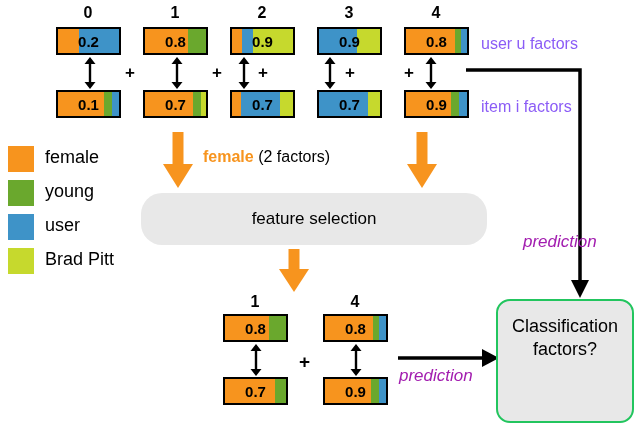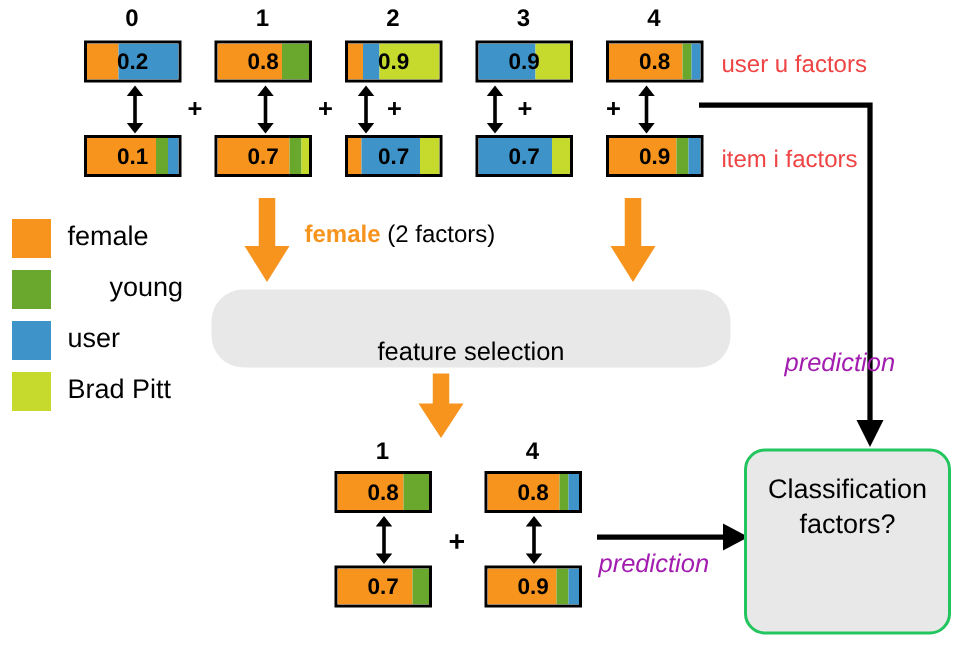--- a/index.html
+++ b/index.html
@@ -58,21 +58,21 @@
     position: absolute;
     font-size: 17px;
     font-weight: bold;
     color: #000;
   }
 
   
   .rowlabel {
     position: absolute;
     font-size: 16px;
-    color: #ef4444;
+    color: #8b5cf6;
     white-space: nowrap;
   }
   .femlabel {
     position: absolute;
     font-size: 16px;
     white-space: nowrap;
   }
   .femlabel .orange { color: #f7941e; font-weight: bold; }
   .femlabel .blk { color: #000; }
 
@@ -88,21 +88,21 @@
     color: #000;
     white-space: nowrap;
   }
 
   
   .fsbox {
     position: absolute;
     background: #e8e8e8;
     border-radius: 21px;
     display: flex;
-    align-items: flex-end;
+    align-items: center;
     justify-content: center;
     font-size: 17px;
     color: #000;
   }
   .qualbox {
     position: absolute;
     background: #e8e8e8;
     border: 2px solid #22c55e;
     border-radius: 14px;
     box-sizing: border-box;
@@ -316,21 +316,21 @@
 
   <div class="qualbox" style="left:496px; top:299px; width:138px; height:124px;">
     <div class="l1" style="top:15px;">Classification</div>
     <div class="l2" style="top:38px;">factors?</div>
   </div>
 
   <div class="legend-swatch" style="left:8px;  top:146px; background:#f7941e;"></div>
   <div class="legend-text" style="left:45px; top:147px;">female</div>
 
   <div class="legend-swatch" style="left:8px;  top:180px; background:#6aa82d;"></div>
-  <div class="legend-text" style="left:45px; top:181px;margin-left:28px;">young</div>
+  <div class="legend-text" style="left:45px; top:181px;">young</div>
 
   <div class="legend-swatch" style="left:8px;  top:214px; background:#3e93c8;"></div>
   <div class="legend-text" style="left:45px; top:215px;">user</div>
 
   <div class="legend-swatch" style="left:8px;  top:248px; background:#c6d92d;"></div>
   <div class="legend-text" style="left:45px; top:249px;">Brad Pitt</div>
 
 </div>
 
 </body></html>

